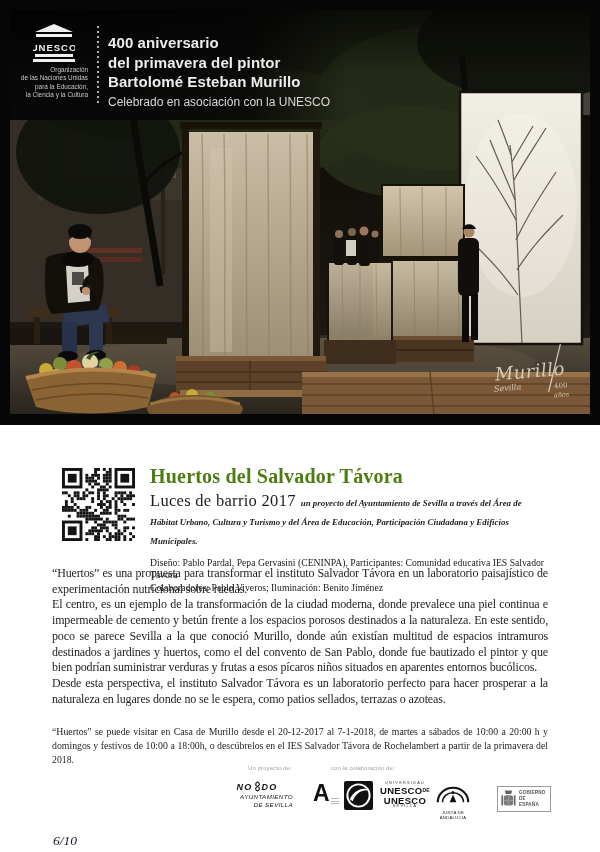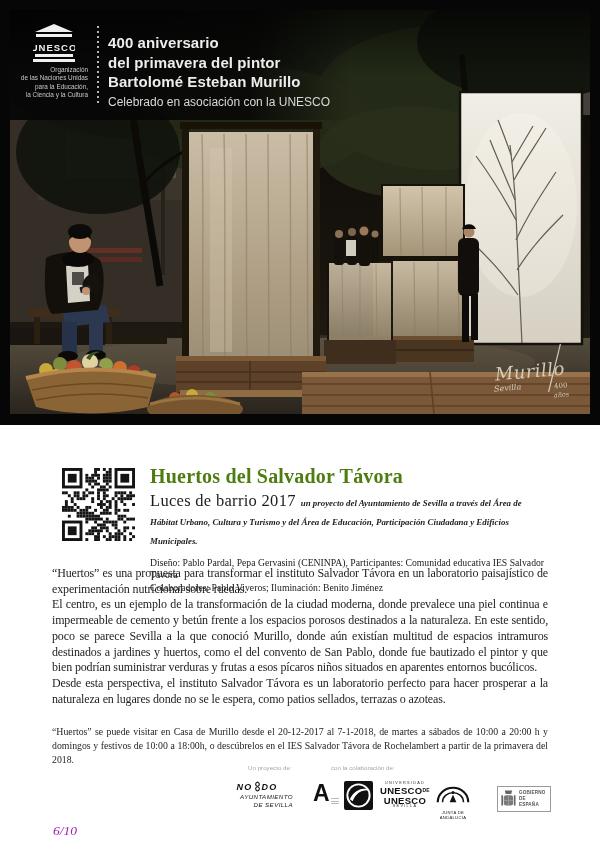--- a/index.html
+++ b/index.html
@@ -29,21 +29,21 @@
   .edition{font-size:16.5px;letter-spacing:.3px;}
   .edition-note{font-weight:bold;font-style:italic;font-size:8.9px;margin-left:5px;color:#222;}
   .credits{margin-top:8px;font-size:9.7px;line-height:1.32;color:#202020;}
 
   .body-text{position:absolute;left:52px;top:141px;width:496px;text-align:justify;
              font-size:12px;line-height:1.31;letter-spacing:-0.15px;color:#1e1e1e;hyphens:auto;}
   .body-text p{margin:0;}
   .footnote{margin-top:18px;font-size:9.8px;line-height:1.38;letter-spacing:0;color:#242424;text-align:justify;}
 
   
-  .page-number{position:absolute;left:53px;top:398px;font-style:italic;font-size:13.5px;color:#a21caf;}
+  .page-number{position:absolute;left:53px;top:408px;font-style:italic;font-size:13.5px;color:#0f172a;}
   .foot-label{position:absolute;font-family:"Liberation Sans",sans-serif;font-size:6.2px;color:#a6a6a6;}
   .lab-project{left:248px;top:339px;}
   .lab-collab{left:331px;top:339px;}
 
   .logos{position:absolute;left:0;top:352px;width:600px;height:70px;
          font-family:"Liberation Sans",sans-serif;color:#111;}
   .logo-sevilla{position:absolute;left:221px;top:4px;width:72px;text-align:right;font-style:italic;}
   .nodo-line{display:flex;justify-content:center;align-items:center;gap:1px;
              font-weight:bold;font-size:9px;letter-spacing:1.2px;}
   .ayto-line{font-size:6.2px;letter-spacing:.4px;margin-top:1px;color:#1a1a1a;}

